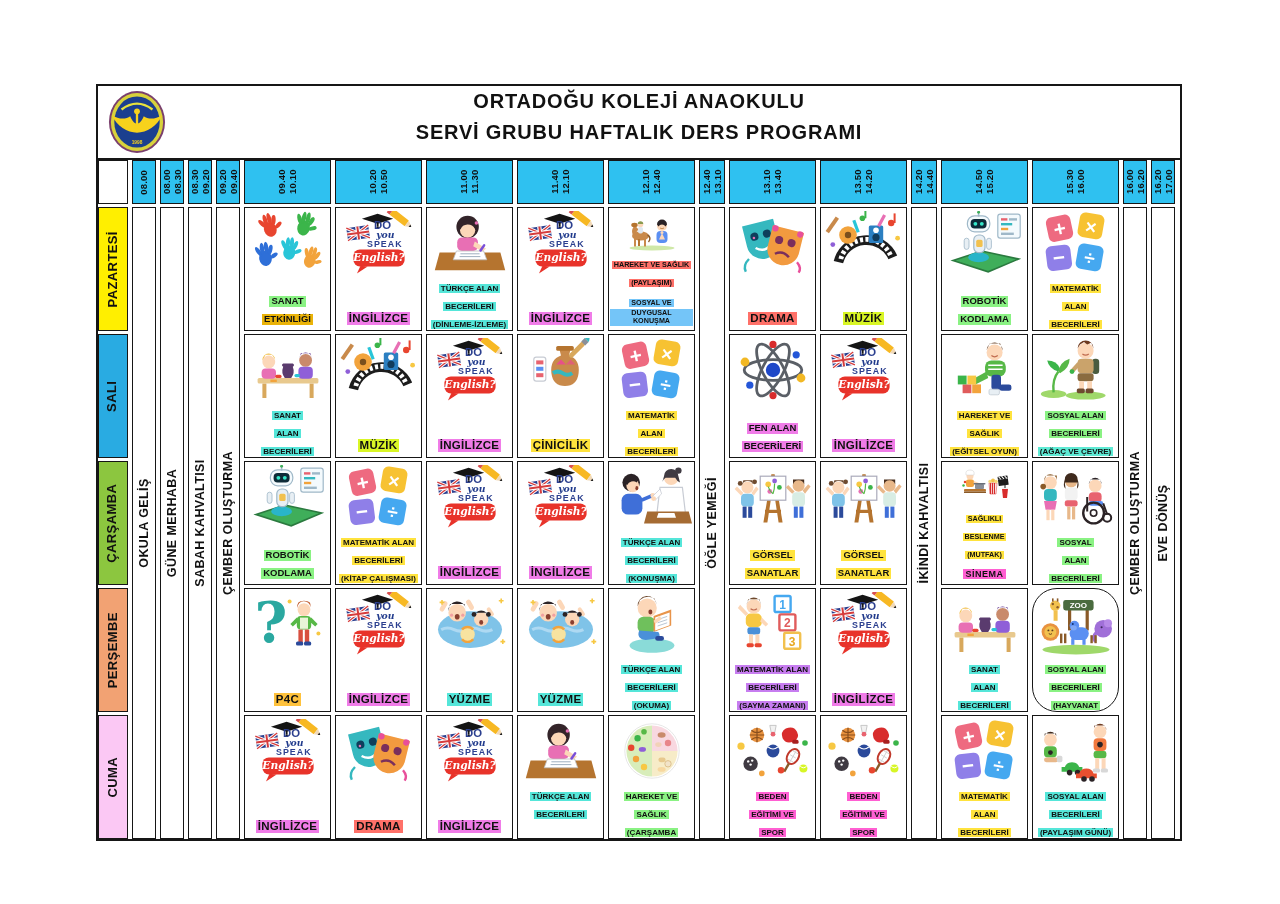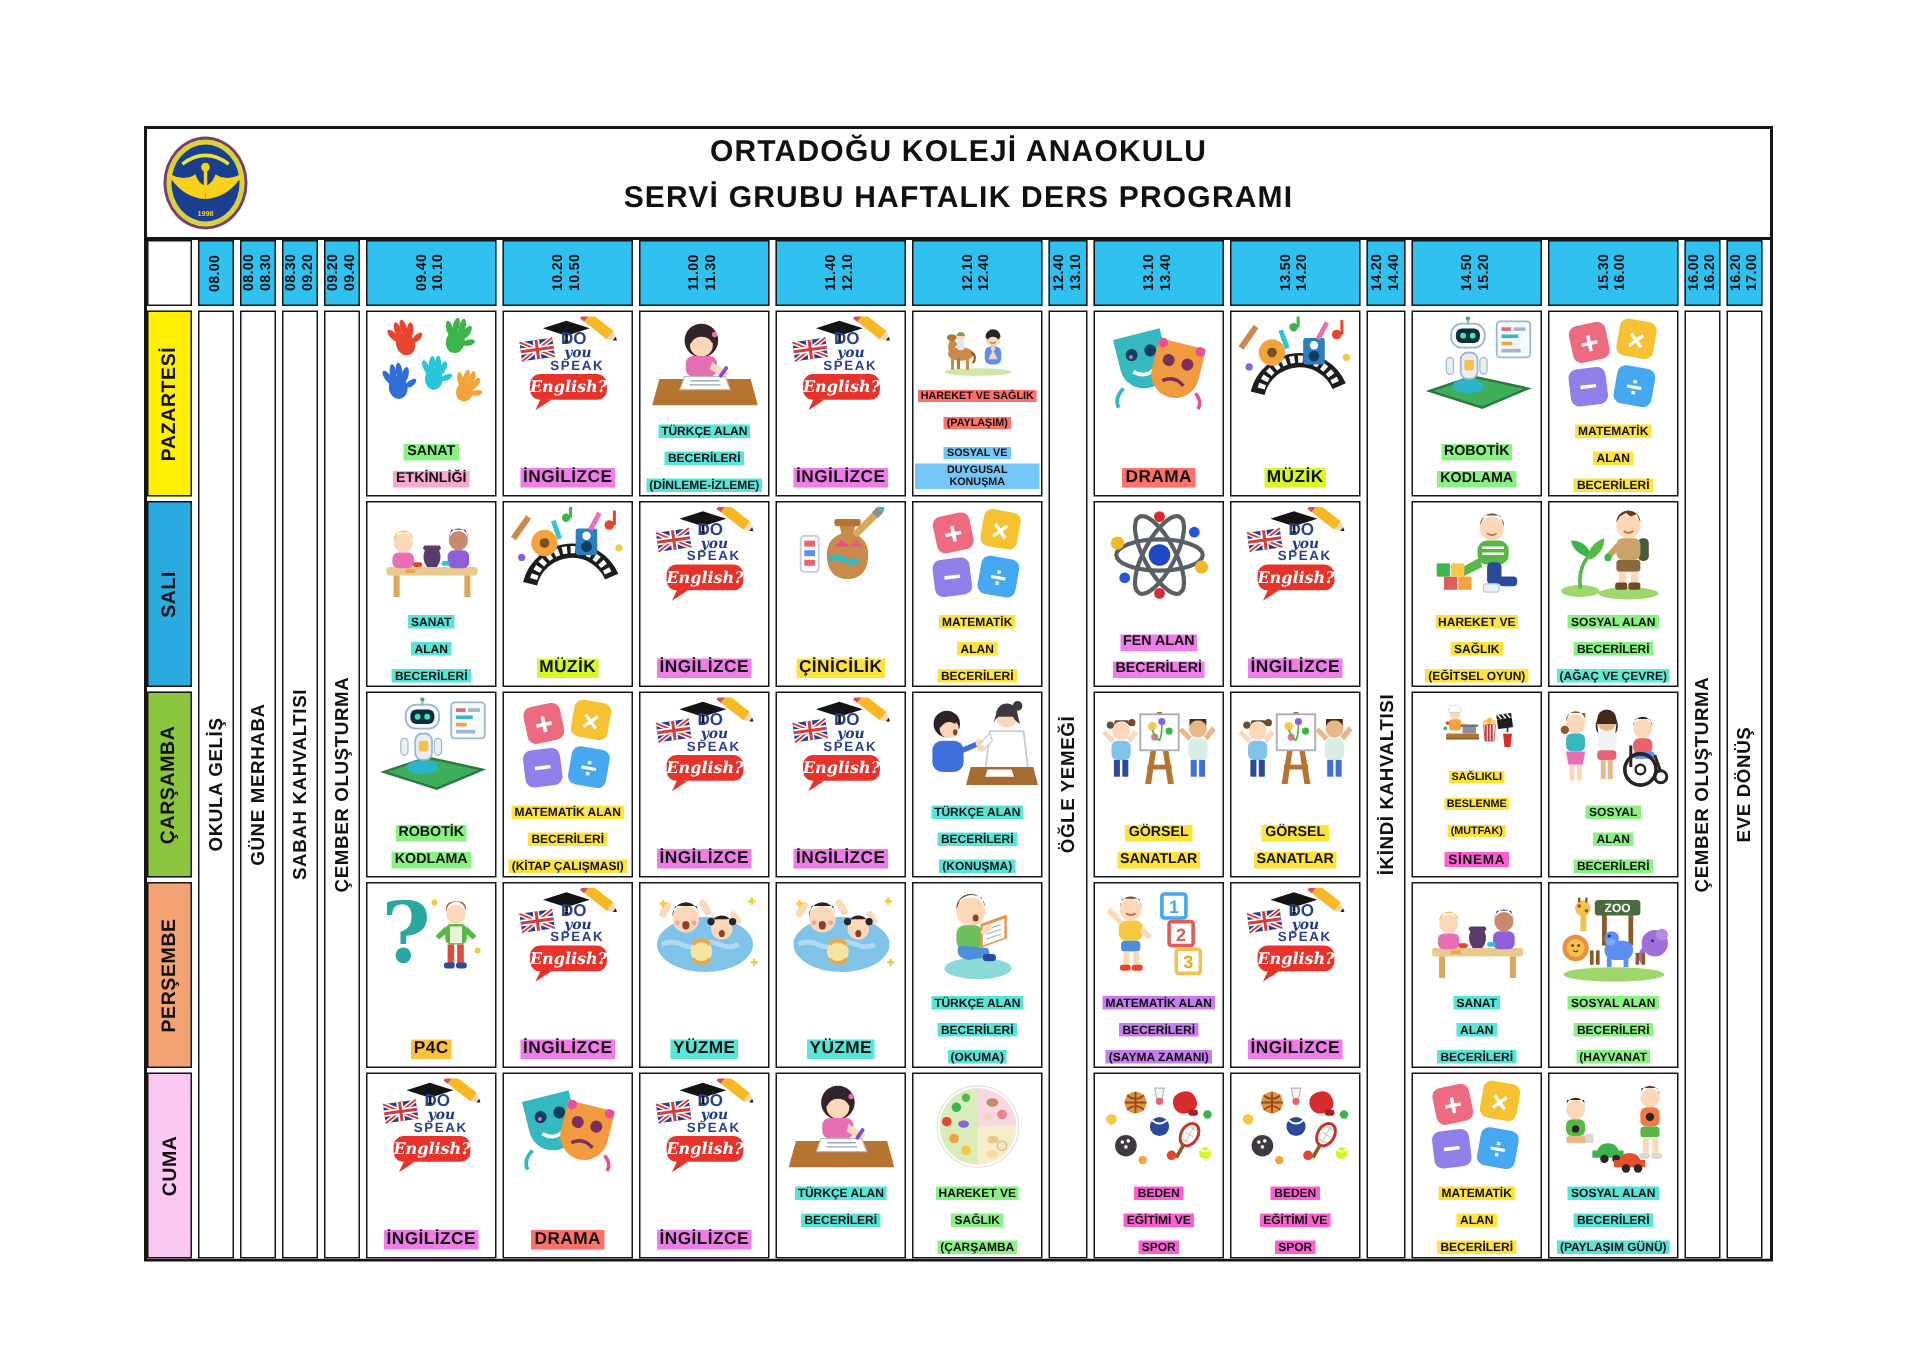--- a/index.html
+++ b/index.html
@@ -225,21 +225,21 @@
               <ellipse cx="-7" cy="-3" rx="2.6" ry="6.5" transform="rotate(-28 -7 -3)"></ellipse>
               <ellipse cx="-2.5" cy="-6" rx="2.6" ry="7"></ellipse>
               <ellipse cx="2.5" cy="-6.5" rx="2.6" ry="7"></ellipse>
               <ellipse cx="7" cy="-3.5" rx="2.6" ry="6" transform="rotate(20 7 -3.5)"></ellipse>
               <ellipse cx="10.5" cy="4" rx="2.4" ry="5" transform="rotate(62 10.5 4)"></ellipse>
             </g>
           </svg>
           <div class="labels">
             <div class="lgroup">
               <div><span class="ln fs2" style="background: rgb(138, 242, 131);">SANAT</span></div>
-              <div><span class="ln fs2" style="background: #f9a8d4;">ETKİNLİĞİ</span></div>
+              <div><span class="ln fs2" style="background: #eab308;">ETKİNLİĞİ</span></div>
             </div>
           </div>
         </div>
         <div class="cell activity" style="grid-area: 2 / 7;">
           <svg viewBox="0 0 100 90" font-family="Liberation Sans, sans-serif" class="illo">
 <polygon points="26,11 48,4 70,11 48,18" fill="#141414"></polygon>
             <rect x="47" y="13" width="2.4" height="9" fill="#141414"></rect>
             <circle cx="48.2" cy="23.5" r="1.8" fill="#141414"></circle>
 <g transform="rotate(38 82 12)">
               <rect x="64" y="7" width="27" height="10" rx="1" fill="#f7b823"></rect>
@@ -1205,21 +1205,21 @@
             <rect x="28" y="52" width="8" height="3" fill="#f2a33c"></rect>
           </svg>
           <div class="labels">
             <div class="lgroup">
               <div><span class="ln fs3" style="background: rgb(85, 230, 217);">SANAT</span></div>
               <div><span class="ln fs3" style="background: rgb(85, 230, 217);">ALAN</span></div>
               <div><span class="ln fs3" style="background: rgb(85, 230, 217);">BECERİLERİ</span></div>
             </div>
           </div>
         </div>
-        <div class="cell activity" style="grid-area: 5 / 16;">
+        <div class="cell activity" style="grid-area: 5 / 16; border-radius: 25px;">
           <svg viewBox="0 0 100 80" font-family="Liberation Sans, sans-serif" class="illo">
             <ellipse cx="50" cy="72" rx="42" ry="6" fill="#9fd86a"></ellipse>
             <rect x="40" y="18" width="4" height="30" fill="#8a5a28"></rect>
             <rect x="62" y="18" width="4" height="30" fill="#8a5a28"></rect>
             <rect x="34" y="10" width="38" height="13" rx="3" fill="#4a6b3f"></rect>
             <text x="53" y="20" text-anchor="middle" font-size="10" font-weight="bold" fill="#fff">ZOO</text>
             <circle cx="24" cy="17" r="6.5" fill="#f2c14e"></circle>
             <circle cx="21" cy="15" r="1.5" fill="#8a5a28"></circle>
             <circle cx="27" cy="19" r="1.5" fill="#8a5a28"></circle>
             <rect x="20" y="8" width="2" height="4" fill="#8a5a28"></rect>

